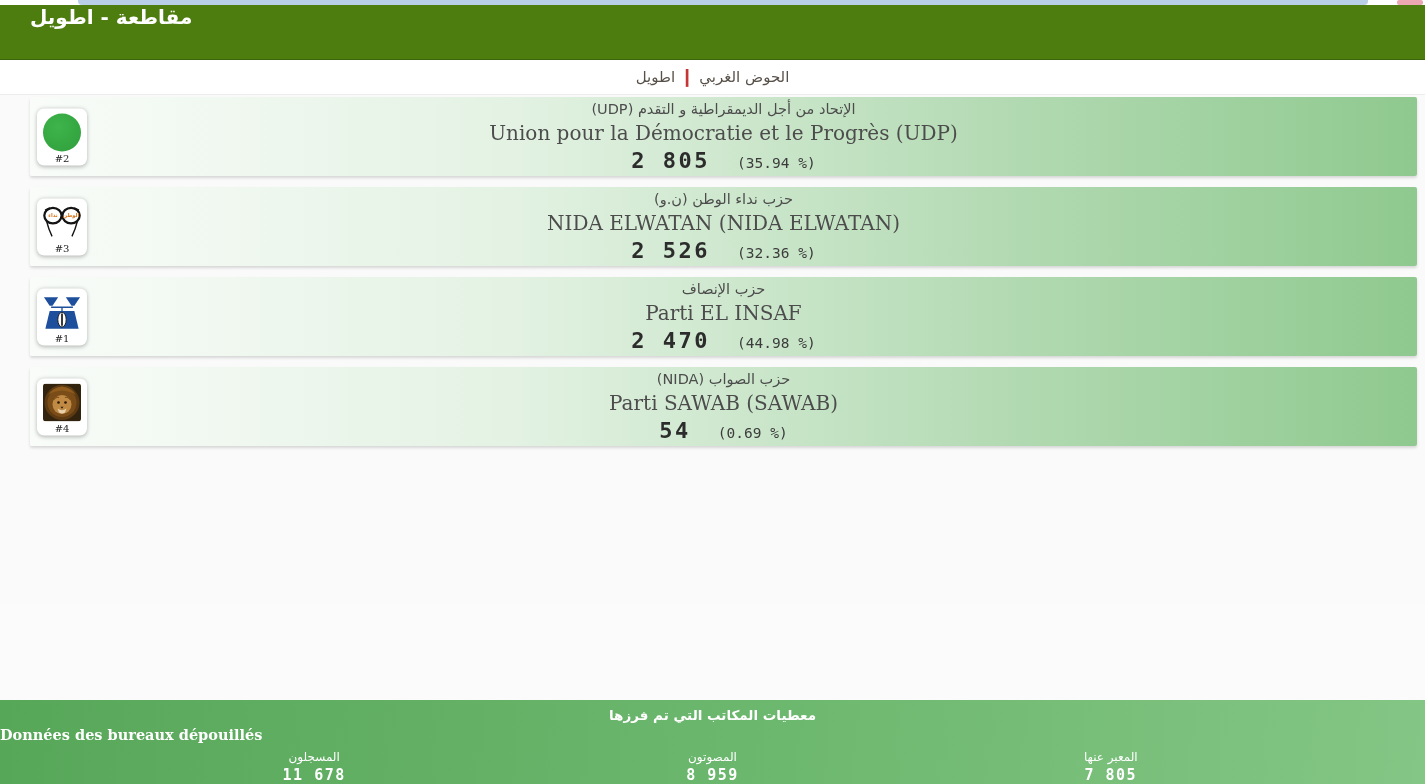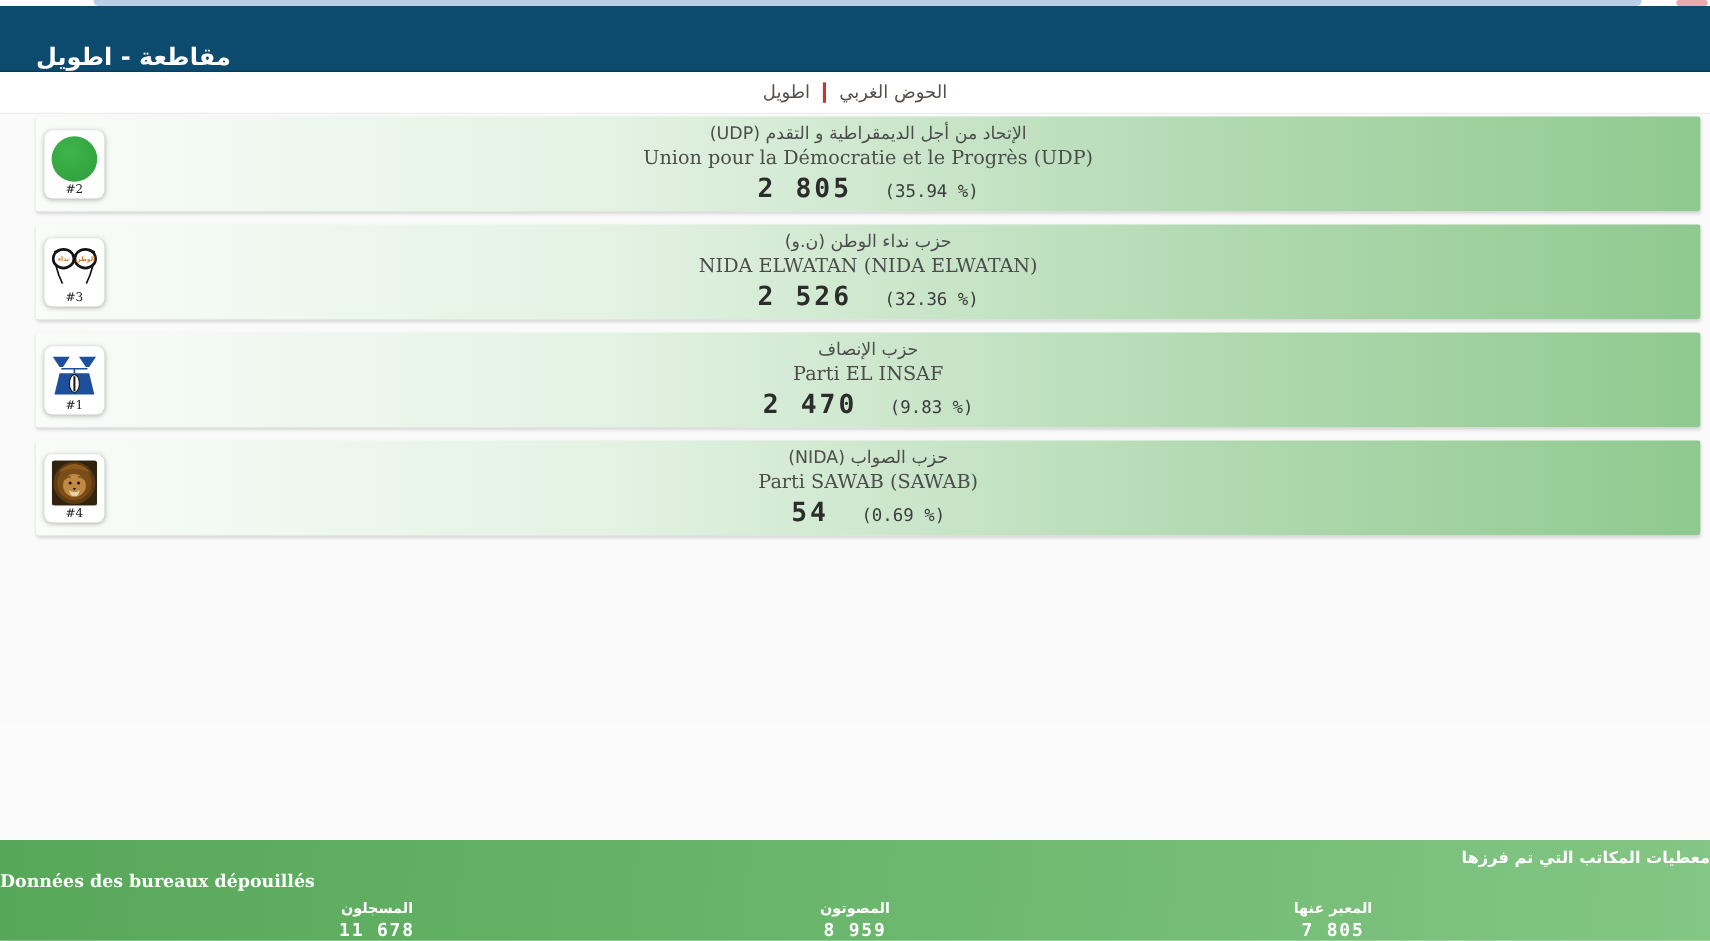--- a/index.html
+++ b/index.html
@@ -7,22 +7,22 @@
                font-family: "DejaVu Sans", sans-serif; }
 
   
   .top-strip { position: relative; height: 5px; background: #ffffff; }
   .top-strip .blue-bar { position: absolute; left: 78px; top: 0; width: 1290px; height: 5px;
                          background: #b9cfe8; border-radius: 0 0 4px 4px; }
   .top-strip .pink-bit { position: absolute; right: 2px; top: 0; width: 26px; height: 5px;
                          background: #eba8b2; border-radius: 2px; }
 
   
-  .header { height: 55px; background: #0c4a6e; border-bottom: 1px solid rgba(0,0,0,.18);
-            display: flex; align-items: flex-end; padding: 0 30px; }
+  .header { height: 55px; background: #4d7c0f; border-bottom: 1px solid rgba(0,0,0,.18);
+            display: flex; align-items: flex-start; padding: 0 30px; }
   .header-title { color: #ffffff; font-size: 20px; font-weight: bold; letter-spacing: .2px; }
 
   
   .subheader { height: 35px; background: #ffffff; display: flex; align-items: center;
                justify-content: center; gap: 9px; color: #575049; font-size: 15px;
                border-bottom: 1px solid #ececec; }
   .subheader .sep { color: #c63535; font-weight: bold; font-size: 17px; transform: scaleX(1.4); }
 
   
   .cards-section { height: 509px; background: #fafafa; padding-top: 2px; }
@@ -32,37 +32,37 @@
                  display: flex; flex-direction: column; align-items: center; justify-content: center; }
   .logo-box { position: absolute; left: 7px; top: 50%; transform: translateY(-50%);
               width: 50px; background: #ffffff; border-radius: 7px; padding: 5px 4px 2px;
               box-shadow: 0 1px 4px rgba(0,0,0,.28); text-align: center; }
   .logo-img { width: 38px; height: 38px; margin: 0 auto; display: block; }
   .logo-circle { width: 38px; height: 38px; margin: 0 auto; border-radius: 50%;
                  background: radial-gradient(circle at 40% 35%, #3eb44b, #2f9e3b); }
   .logo-photo { width: 38px; height: 38px; margin: 0 auto; border-radius: 3px; overflow: hidden; }
   .rank { font-size: 10px; color: #222; font-family: "DejaVu Serif", serif; margin-top: 1px; }
   .name-ar { font-size: 14.5px; color: #4c4c4c; line-height: 1.35; }
-  .name-fr { font-size: 16px; color: #4c4c4c; font-family: "DejaVu Serif", serif; line-height: 1.3; }
+  .name-fr { font-size: 20px; color: #4c4c4c; font-family: "DejaVu Serif", serif; line-height: 1.3; }
   .votes-line { display: flex; align-items: baseline; gap: 27px; margin-top: 2px; }
   .votes { font-family: "DejaVu Sans Mono", monospace; font-weight: bold; font-size: 22px;
            letter-spacing: 2.5px; color: #2c2c2c; }
   .percent { font-family: "DejaVu Sans Mono", monospace; font-size: 14.5px; color: #3c3c3c; }
 
   .spacer { height: 96px; background: #fbfbfb; }
 
   
   .footer-band1 { height: 112px; color: #fff;
                   background: linear-gradient(95deg, #57a759 0%, #6db86f 55%, #84c685 100%); }
-  .footer-title-ar { padding-top: 7px; font-size: 13.5px; font-weight: bold; }
+  .footer-title-ar { text-align: center; padding-top: 7px; font-size: 13.5px; font-weight: bold; }
   .footer-title-fr { text-align: left; font-size: 14.5px; font-weight: bold;
                      font-family: "DejaVu Serif", serif; margin-top: 3px; }
   .stats-row { display: flex; margin: 7px 115px 0; }
   .stat { flex: 1; text-align: center; color: #fff; }
-  .stat-label-ar { font-size: 12px; font-weight: bold; }
+  .stat-label-ar { font-size: 12px; font-weight: normal; }
   .stat-value { font-family: "DejaVu Sans Mono", monospace; font-weight: bold; font-size: 15px;
                 letter-spacing: 1.5px; margin-top: 2px; }
 </style>
 </head>
 <body>
 
 <div class="top-strip">
   <div class="blue-bar"></div>
   <div class="pink-bit"></div>
 </div>
@@ -124,21 +124,21 @@
         <path d="M7 16.5 h26 l4.5 18.5 h-35 z" fill="#1d4f9c"></path>
         <ellipse cx="20" cy="25.5" rx="4.4" ry="7.8" fill="#ffffff" stroke="#1a1a1a" stroke-width="1"></ellipse>
         <path d="M20 19 v13" stroke="#1a1a1a" stroke-width="1.8"></path>
       </svg>
       <div class="rank">#1</div>
     </div>
     <div class="name-ar" dir="rtl">حزب الإنصاف</div>
     <div class="name-fr">Parti EL INSAF</div>
     <div class="votes-line">
       <span class="votes">2 470</span>
-      <span class="percent">(9.83 %)</span>
+      <span class="percent">(44.98 %)</span>
     </div>
   </div>
 
   <div class="result-card">
     <div class="logo-box">
       <div class="logo-photo">
         <svg width="38" height="38" viewBox="0 0 38 38">
           <rect width="38" height="38" fill="#32230f"></rect>
           <circle cx="19" cy="19" r="17.5" fill="#5d3a12"></circle>
           <circle cx="19" cy="19" r="14.5" fill="#7a4d18"></circle>

